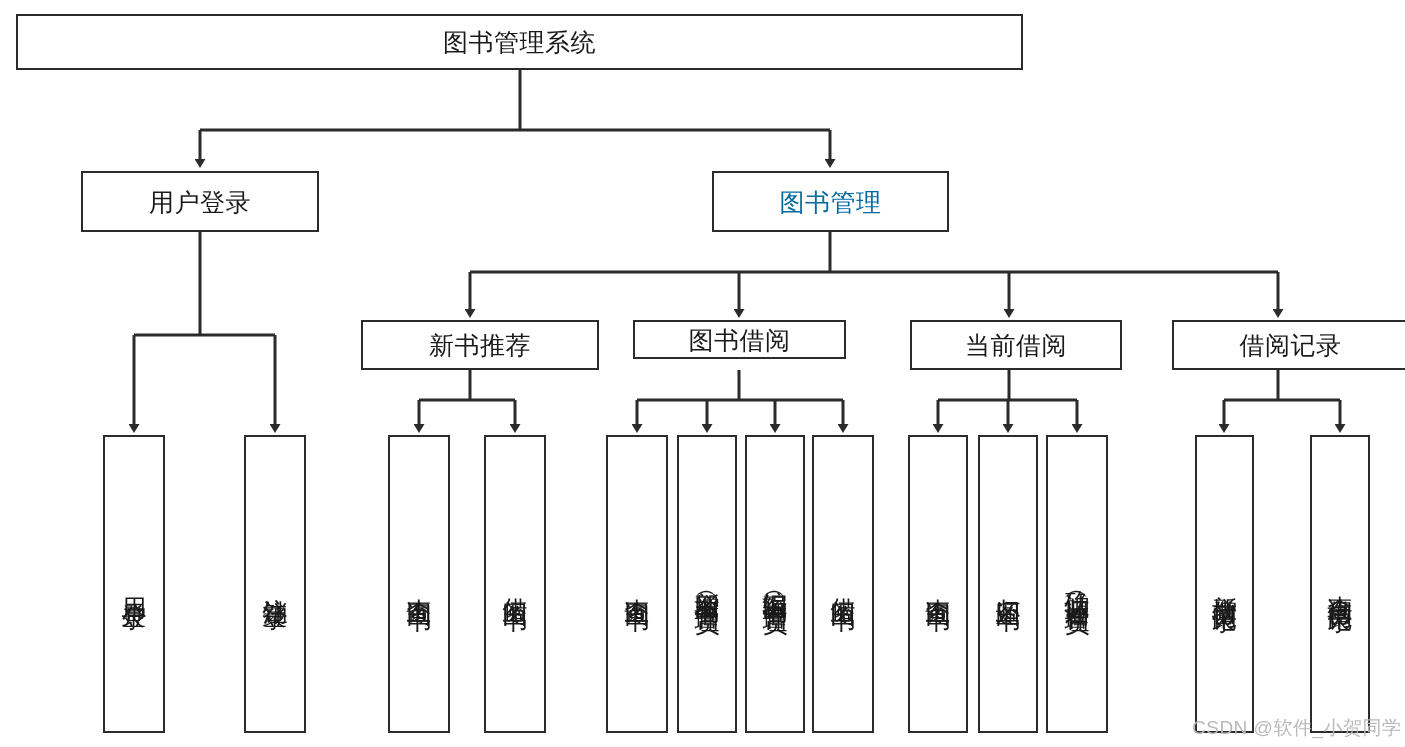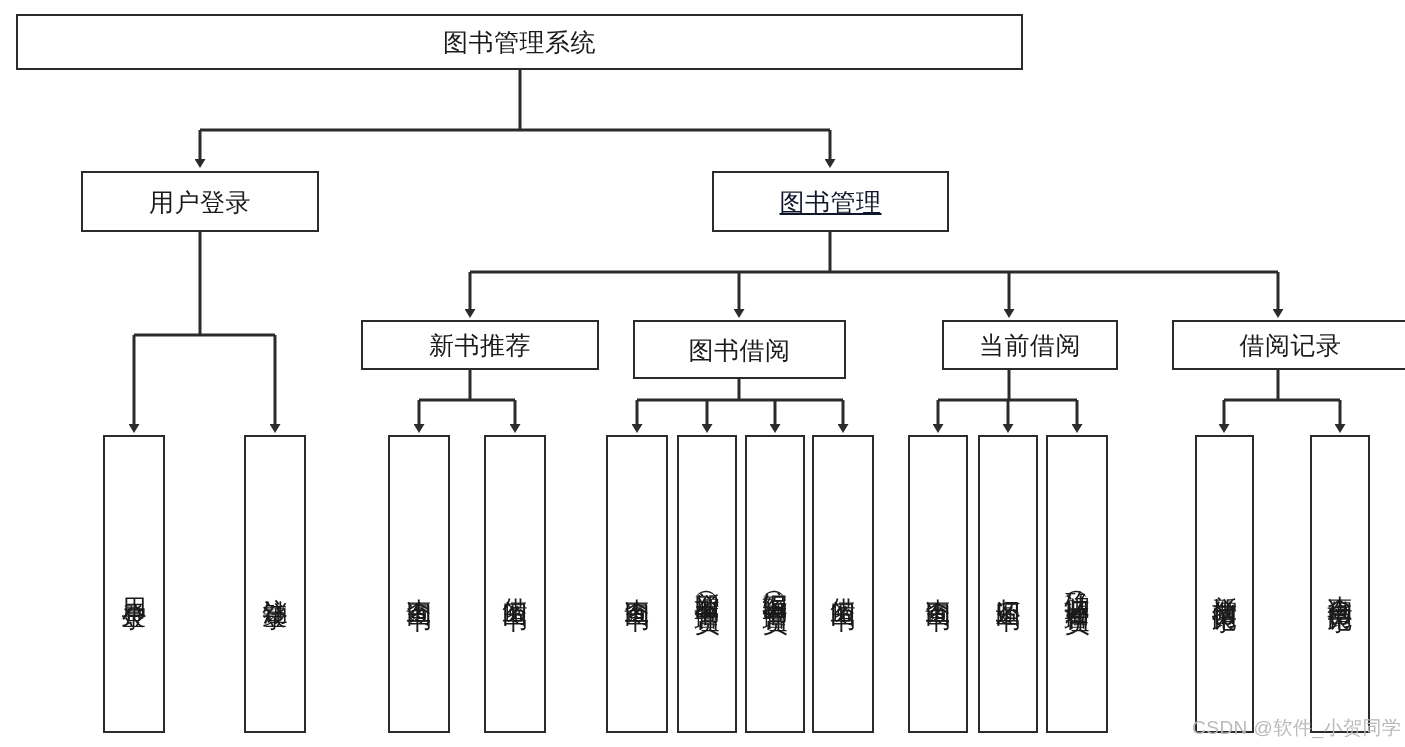--- a/index.html
+++ b/index.html
@@ -129,29 +129,29 @@
   </svg>
 
   <div id="nodes-layer">
       <div class="node horiz root" style="left: 16px; top: 14px; width: 1007px; height: 56px; border-color: rgb(43, 43, 43); background: rgb(255, 255, 255);">
         <div class="node-label" style="color: rgb(26, 26, 26);">图书管理系统</div>
       </div>
       <div class="node horiz" style="left: 81px; top: 171px; width: 238px; height: 61px; border-color: rgb(43, 43, 43); background: rgb(255, 255, 255);">
         <div class="node-label" style="color: rgb(26, 26, 26);">用户登录</div>
       </div>
       <div class="node horiz" style="left: 712px; top: 171px; width: 237px; height: 61px; border-color: rgb(43, 43, 43); background: rgb(255, 255, 255);">
-        <div class="node-label" style="color: #0f172a; text-decoration: underline;">图书管理</div>
+        <div class="node-label" style="color: #0369a1;">图书管理</div>
       </div>
       <div class="node horiz" style="left: 361px; top: 320px; width: 238px; height: 50px; border-color: rgb(43, 43, 43); background: rgb(255, 255, 255);">
         <div class="node-label" style="color: rgb(26, 26, 26);">新书推荐</div>
       </div>
-      <div class="node horiz" style="left: 633px; top: 320px; width: 213px; height: 59px; border-color: rgb(43, 43, 43); background: rgb(255, 255, 255);">
+      <div class="node horiz" style="left: 633px; top: 320px; width: 213px; height: 39px; border-color: rgb(43, 43, 43); background: rgb(255, 255, 255);">
         <div class="node-label" style="color: rgb(26, 26, 26);">图书借阅</div>
       </div>
-      <div class="node horiz" style="left: 942px; top: 320px; width: 176px; height: 50px; border-color: rgb(43, 43, 43); background: rgb(255, 255, 255);">
+      <div class="node horiz" style="left: 910px; top: 320px; width: 212px; height: 50px; border-color: rgb(43, 43, 43); background: rgb(255, 255, 255);">
         <div class="node-label" style="color: rgb(26, 26, 26);">当前借阅</div>
       </div>
       <div class="node horiz" style="left: 1172px; top: 320px; width: 237px; height: 50px; border-color: rgb(43, 43, 43); background: rgb(255, 255, 255);">
         <div class="node-label" style="color: rgb(26, 26, 26);">借阅记录</div>
       </div>
       <div class="node vert" style="left: 103px; top: 435px; width: 62px; height: 298px; border-color: rgb(43, 43, 43); background: rgb(255, 255, 255);">
         <div class="node-label" style="color: rgb(26, 26, 26);">用户登录</div>
       </div>
       <div class="node vert" style="left: 244px; top: 435px; width: 62px; height: 298px; border-color: rgb(43, 43, 43); background: rgb(255, 255, 255);">
         <div class="node-label" style="color: rgb(26, 26, 26);">注销登录</div>

